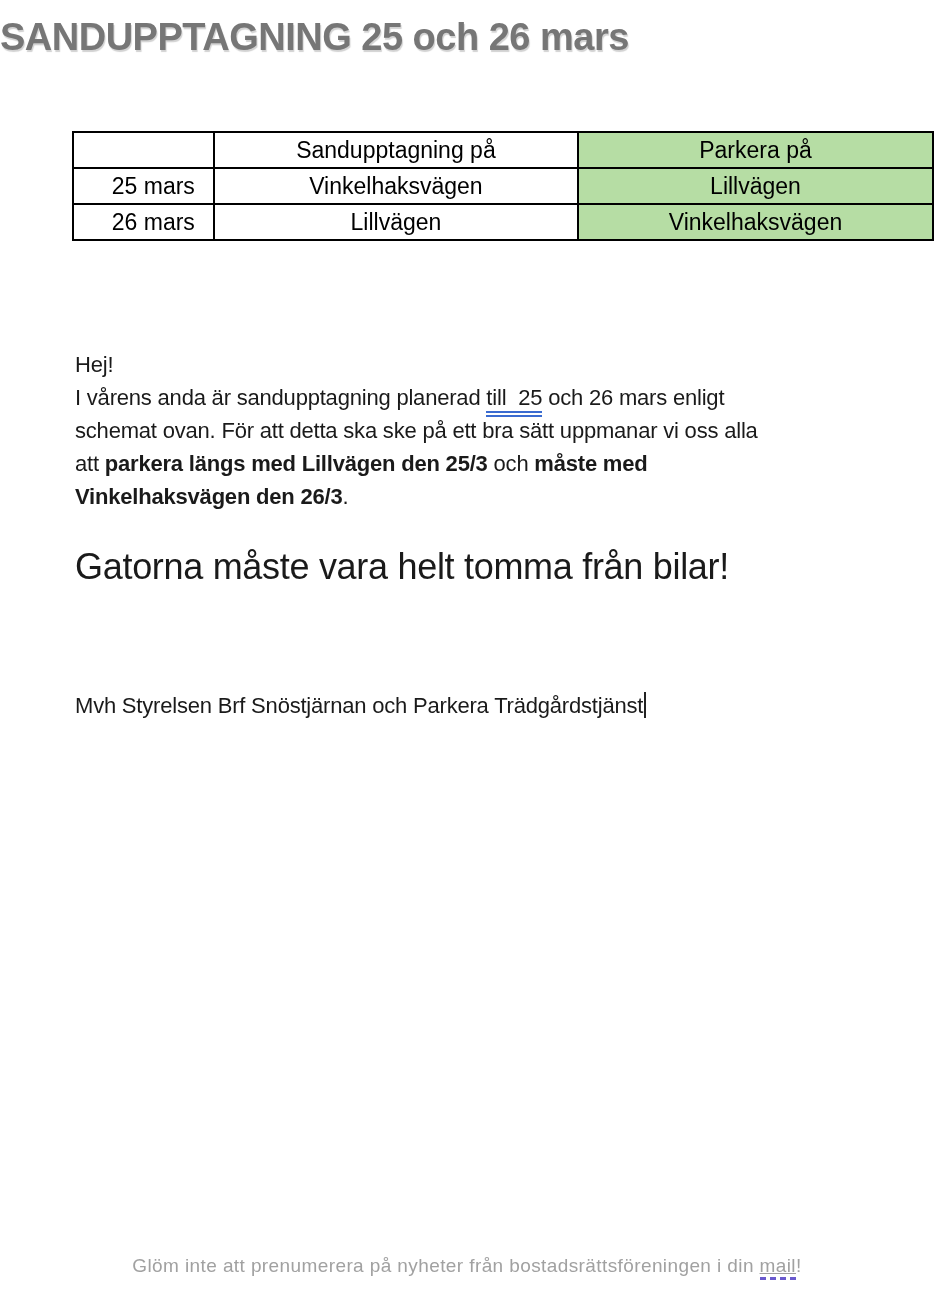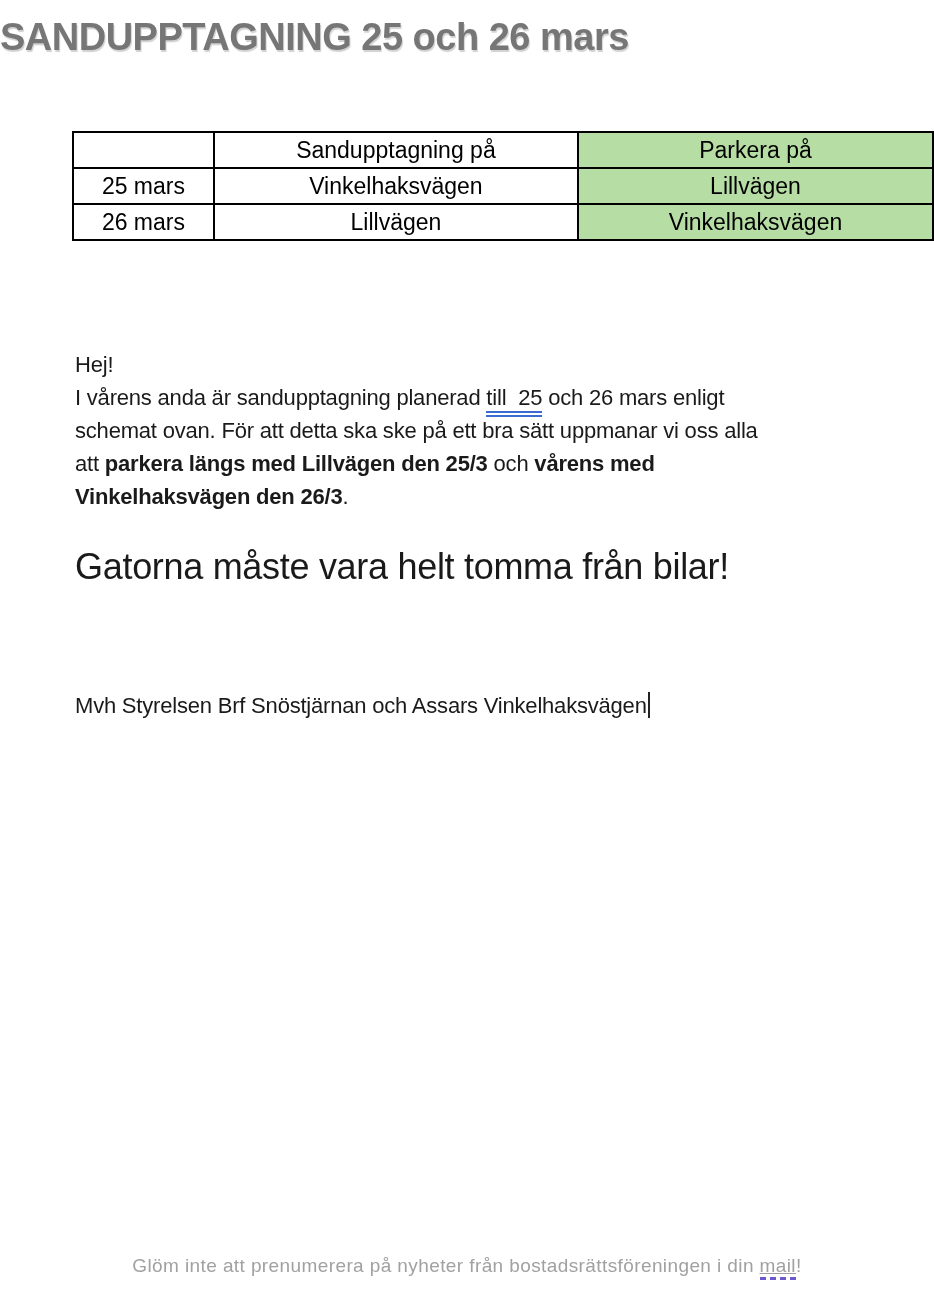--- a/index.html
+++ b/index.html
@@ -43,21 +43,21 @@
   }
   .schedule td {
     border: 2px solid #000;
     height: 34px;
     padding: 0 18px;
     text-align: center;
     vertical-align: middle;
     overflow: hidden;
     white-space: nowrap;
   }
-  .schedule .c1 { width: 103px; text-align: center; }
+  .schedule .c1 { width: 103px; text-align: right; }
   .schedule .c2 { width: 327px; }
   .schedule .c3 { width: 318px; }
   .schedule .green { background: var(--table-green, #b6dda4); }
 
   
   .bodytext {
     position: absolute;
     left: 75px;
     top: 348px;
     width: 790px;
@@ -153,27 +153,27 @@
         <td class="c2">Lillvägen</td>
         <td class="c3 green">Vinkelhaksvägen</td>
       </tr>
     </tbody>
   </table>
 
   <div class="bodytext">
     <div class="line"><span>Hej!</span></div>
     <div class="line"><span>I vårens anda är sandupptagning planerad </span><span class="grammar">till  25</span><span> och 26 mars enligt</span></div>
     <div class="line"><span>schemat ovan. För att detta ska ske på ett bra sätt uppmanar vi oss alla</span></div>
-    <div class="line"><span>att </span><span class="b">parkera längs med Lillvägen den 25/3</span><span> och </span><span class="b">vårens med</span></div>
+    <div class="line"><span>att </span><span class="b">parkera längs med Lillvägen den 25/3</span><span> och </span><span class="b">måste med</span></div>
     <div class="line"><span class="b">Vinkelhaksvägen den 26/3</span><span>.</span></div>
   </div>
 
   <h2 class="big-heading">Gatorna måste vara helt tomma från bilar!</h2>
 
 
-  <div class="signature-line"><span>Mvh Styrelsen Brf Snöstjärnan och Assars Vinkelhaksvägen</span><span class="caret"></span></div>
+  <div class="signature-line"><span>Mvh Styrelsen Brf Snöstjärnan och Parkera Trädgårdstjänst</span><span class="caret"></span></div>
 
   <div class="footer">
     <div><span>Glöm inte att prenumerera på nyheter från bostadsrättsföreningen i din </span><span class="spell">mail</span><span>!</span></div>
     
   </div>
 
 </div>
 
 </body></html>

